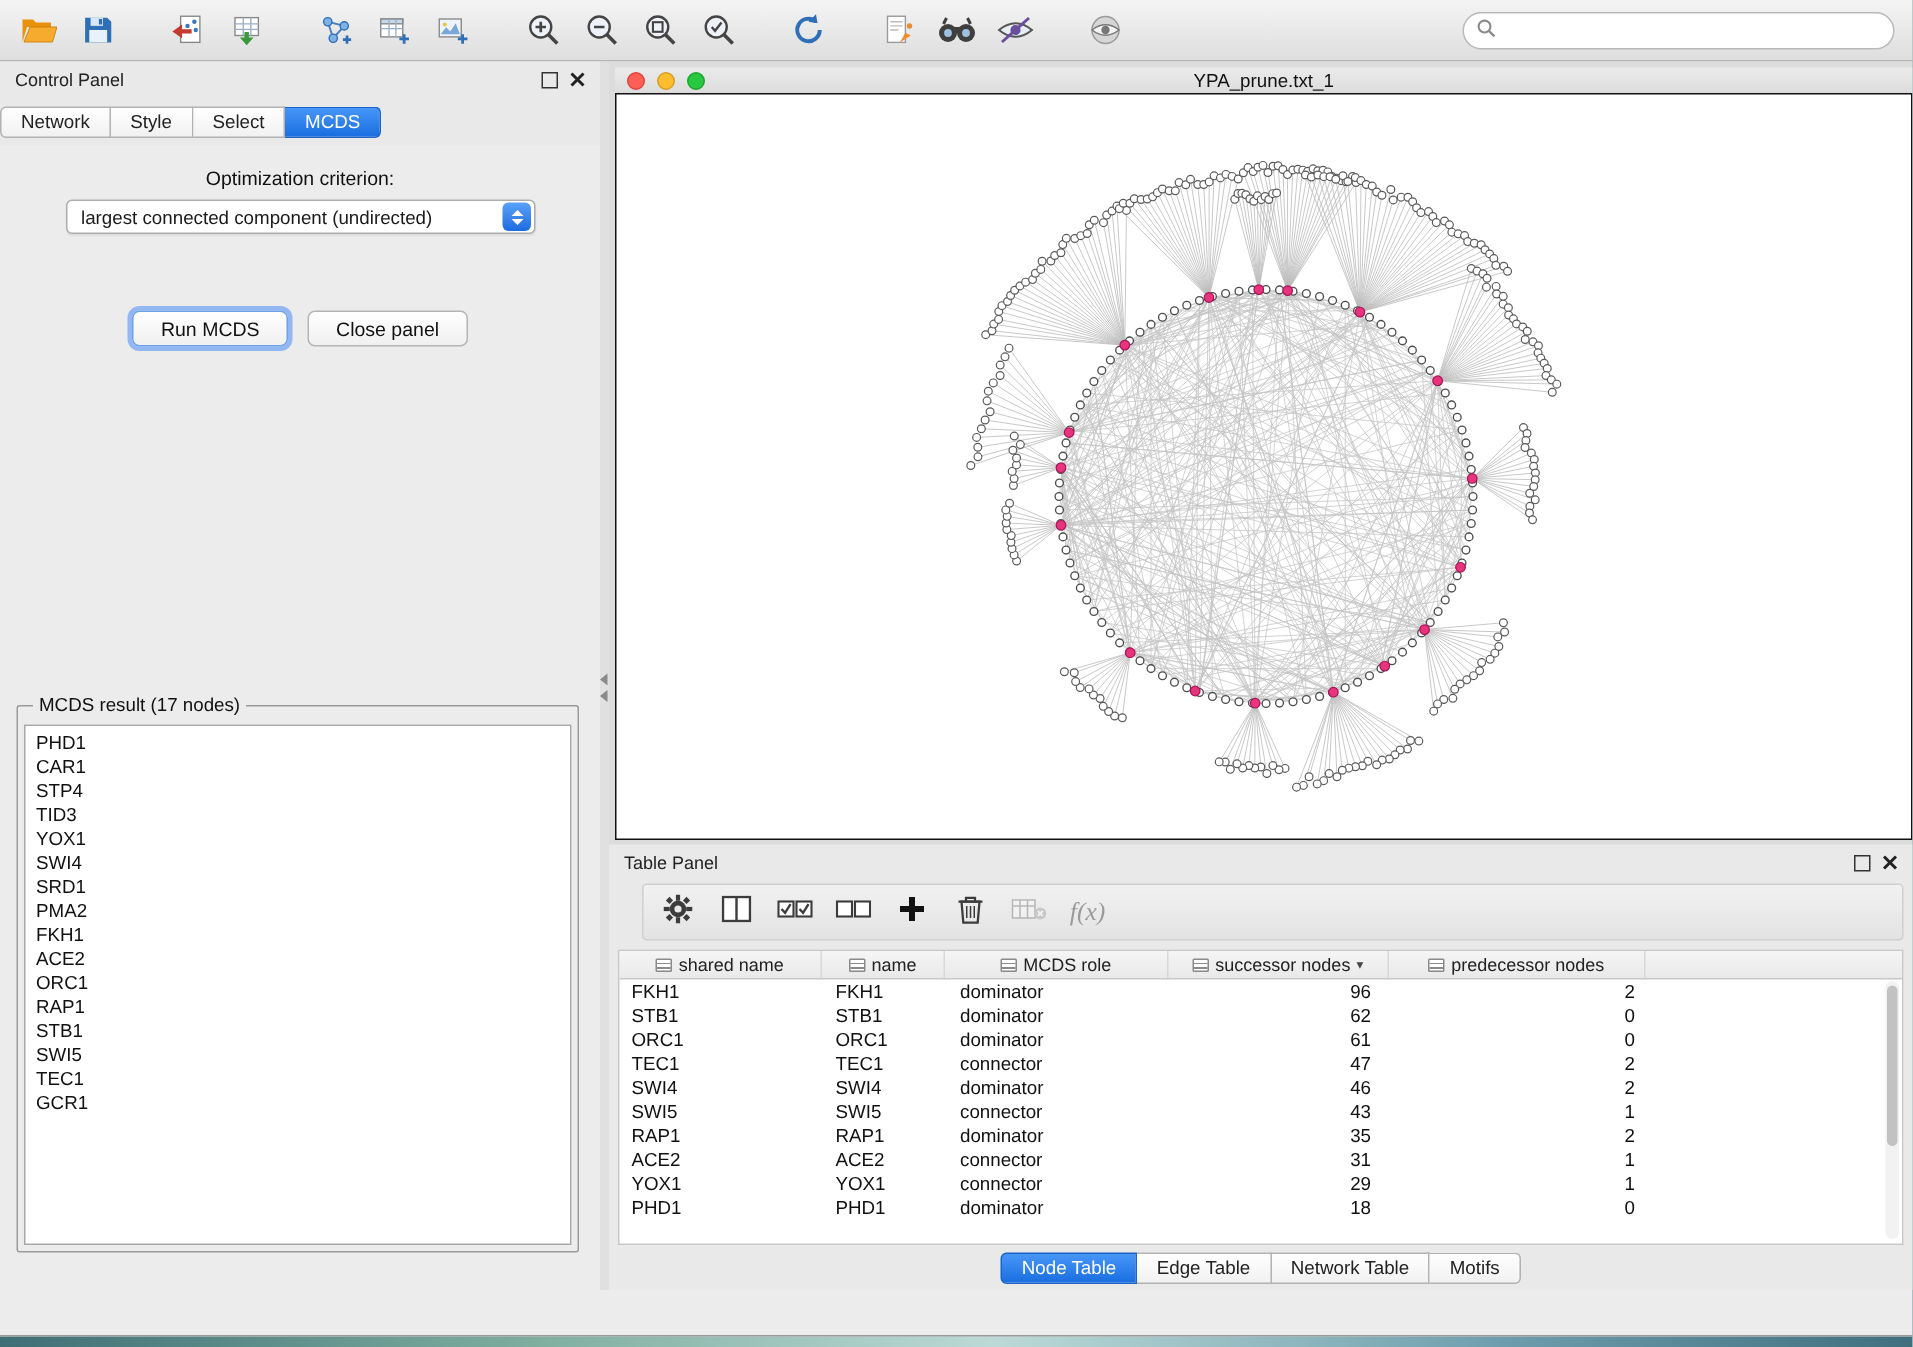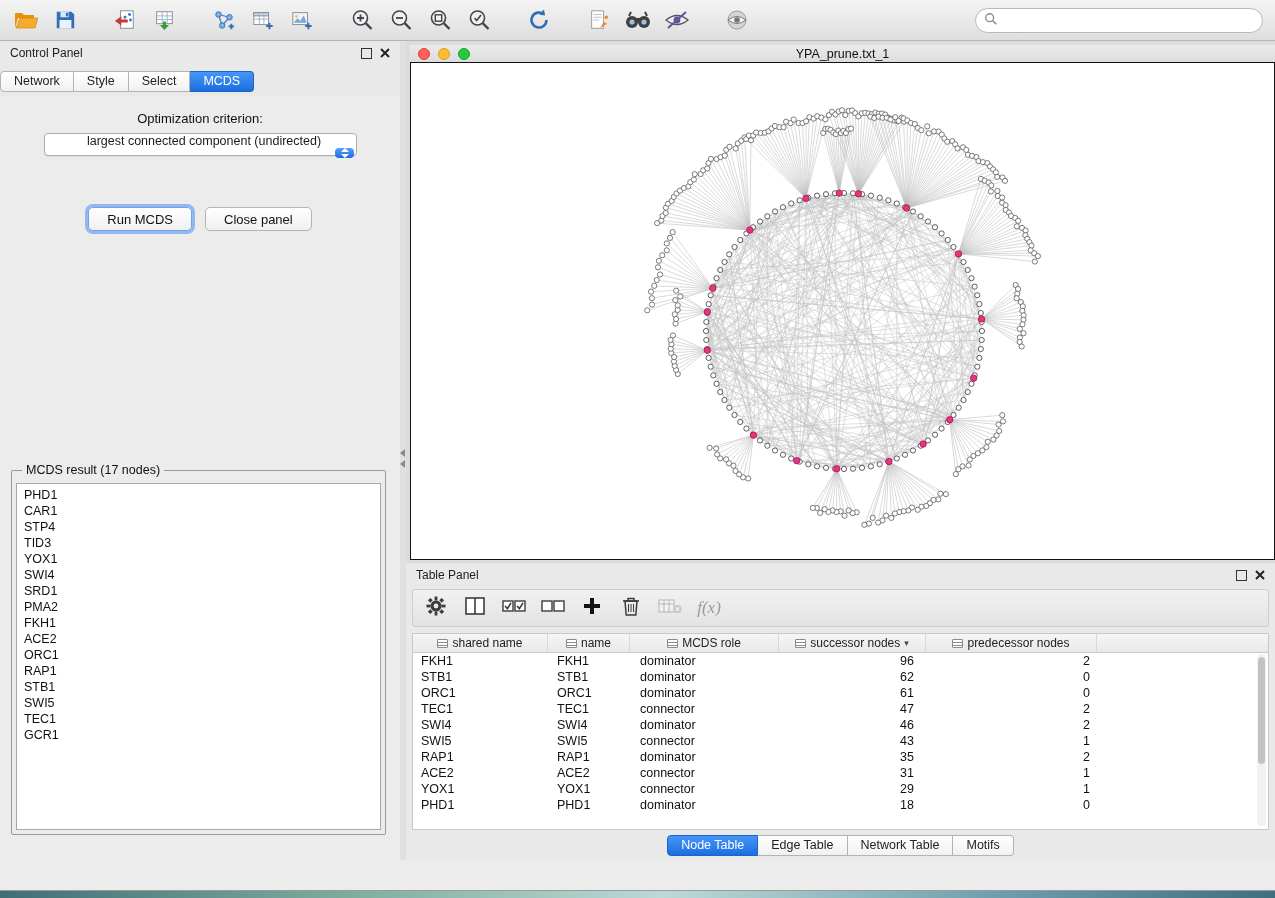--- a/index.html
+++ b/index.html
@@ -36,21 +36,21 @@
   .seg { display:flex; }
   .seg-tab { height:21px; padding:0 13px; display:flex; align-items:center; font-size:12.5px;
     background:linear-gradient(#ffffff,#f1f1f1); border:1px solid #b3b3b3; border-left:none; color:#222; }
   .seg-tab:first-child { border-left:1px solid #b3b3b3; border-radius:4px 0 0 4px; }
   .seg-tab:last-child { border-radius:0 4px 4px 0; }
   .seg-tab.active { background:linear-gradient(#4796f8,#1a6ee0); color:#fff; border-color:#1a64c8; }
   .cp-body { flex:1; position:relative; background:#ececec; }
   .opt-label { position:absolute; top:14px; left:0; right:0; text-align:center; font-size:13px; color:#111; }
   .dropdown { position:absolute; top:36px; left:44px; width:313px; height:23px; background:#fff;
     border:1px solid #adadad; border-radius:4px; display:flex; align-items:center;
-    padding:0 2px 0 9px; font-size:12.5px; box-shadow:0 1px 1px #0001;flex-direction:column; }
+    padding:0 2px 0 9px; font-size:12.5px; box-shadow:0 1px 1px #0001; }
   .dd-stepper { margin-left:auto; width:19px; height:19px; border-radius:4px;
     background:linear-gradient(#5ba1f9,#1d6be0); display:flex; flex-direction:column;
     align-items:center; justify-content:center; gap:2px; }
   .dd-stepper .up { width:0; height:0; border-left:4px solid transparent; border-right:4px solid transparent; border-bottom:4px solid #fff; }
   .dd-stepper .dn { width:0; height:0; border-left:4px solid transparent; border-right:4px solid transparent; border-top:4px solid #fff; }
   .btn-row { position:absolute; top:70px; left:0; right:0; display:flex; justify-content:center; gap:13px; }
   .pbtn { height:24px; padding:0 18px; font-size:13px; color:#111;
     background:linear-gradient(#ffffff,#f0f0f0); border:1px solid #b5b5b5; border-radius:5px;
     display:flex; align-items:center;margin-top:40px; }
   .pbtn.focused { box-shadow:0 0 0 3px rgba(72,140,248,.55); border-color:#6ea3e8; }
@@ -74,21 +74,21 @@
   .light { width:12px; height:12px; border-radius:50%; }
   .light.red { background:#ff5f57; border:1px solid #e0443e; }
   .light.yellow { background:#febc2e; border:1px solid #d6a024; }
   .light.green { background:#28c840; border:1px solid #1da52f; }
   .net-canvas { height:498px; background:#fff; border:1.5px solid #111; }
   .net-canvas svg { display:block; }
 
   
   .table-panel { position:absolute; top:522px; left:0; right:0; bottom:0; background:#e9e9e9; display:flex; flex-direction:column; }
   .tp-header { height:24px; display:flex; align-items:center; padding:0 10px; font-size:12px; color:#222; }
-  .tp-toolbar { height:38px; margin:2px 6px 0 6px; background:linear-gradient(#f1f1f1,#e3e3e3);
+  .tp-toolbar { height:38px; margin:2px 6px 0 22px; background:linear-gradient(#f1f1f1,#e3e3e3);
     border:1px solid #cfcfcf; border-radius:3px; display:flex; align-items:center; padding:4px 10px; gap:13px; }
   .ttb { width:26px; height:26px; display:flex; align-items:center; justify-content:center; font-size:17px; color:#333; }
   .ttb.dim { opacity:.35; }
   .fx { font-family:"Liberation Serif","DejaVu Serif",serif; font-style:italic; font-size:17px; color:#9a9a9a; }
   .tp-table { flex:1; margin:6px 6px 0 6px; background:#fff; border:1px solid #c8c8c8; position:relative; overflow:hidden; }
   .thead { display:flex; height:19px; background:linear-gradient(#f5f5f5,#e9e9e9); border-bottom:1px solid #c8c8c8; }
   .th { display:flex; align-items:center; justify-content:center; gap:4px; font-size:12px; color:#222;
     border-right:1px solid #d8d8d8; }
   .gridicon { width:11px; height:9px; border:1px solid #8a8a8a; border-radius:1px;
     background:linear-gradient(#fff,#fff) , repeating-linear-gradient(#0000 0 2px,#8a8a8a 2px 3px); background-blend-mode:multiply; }

